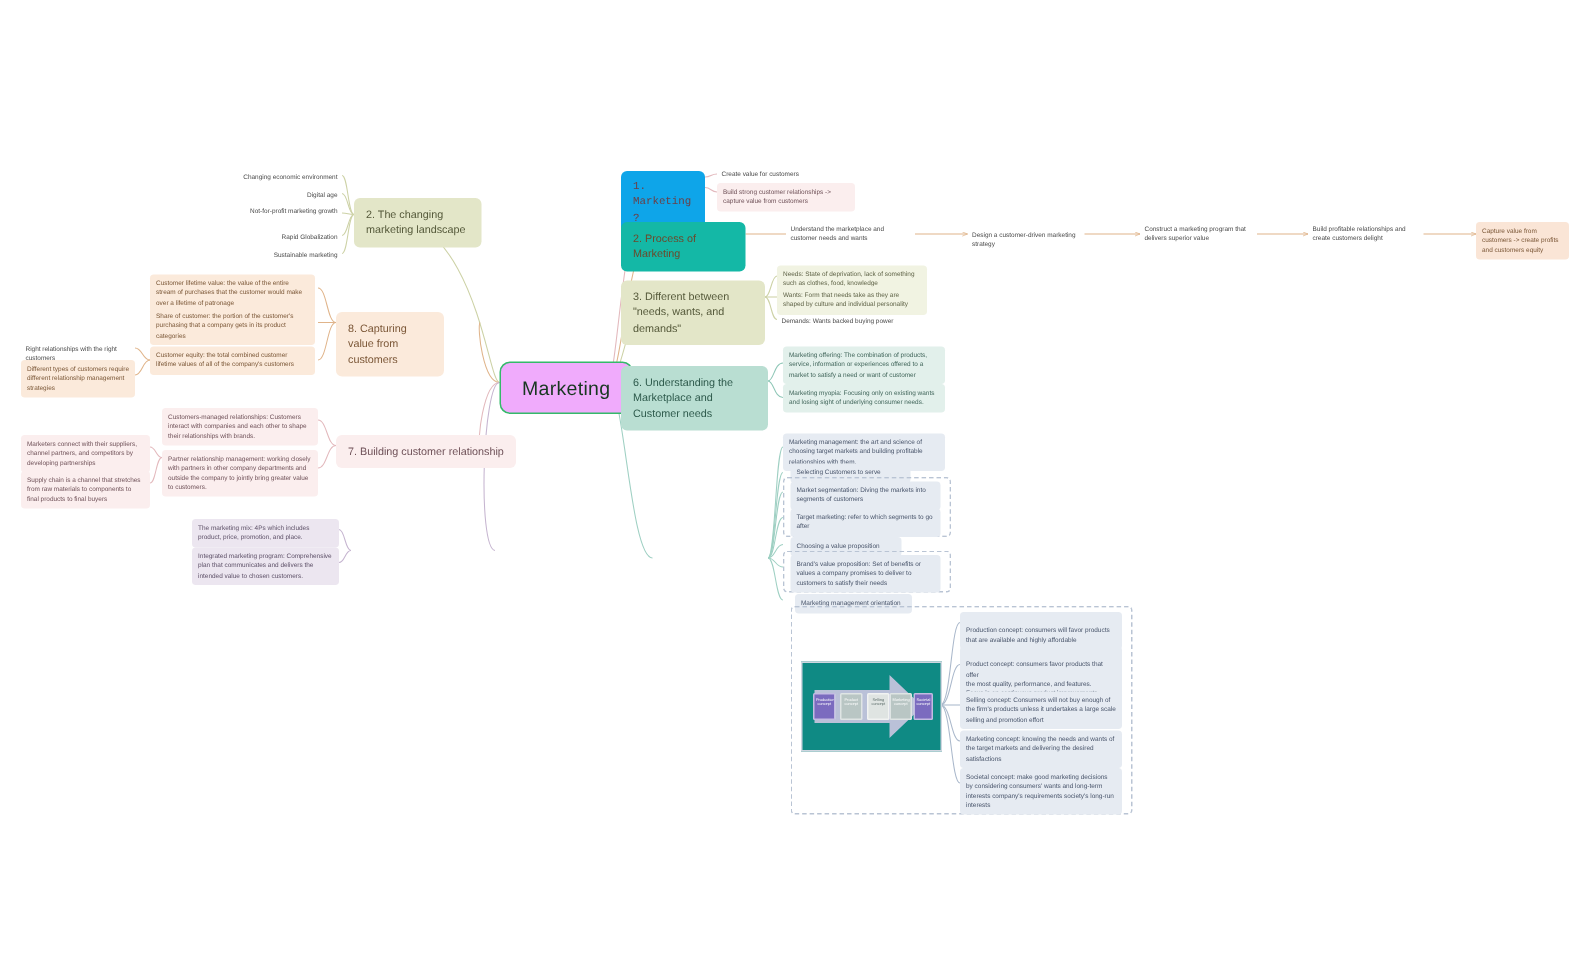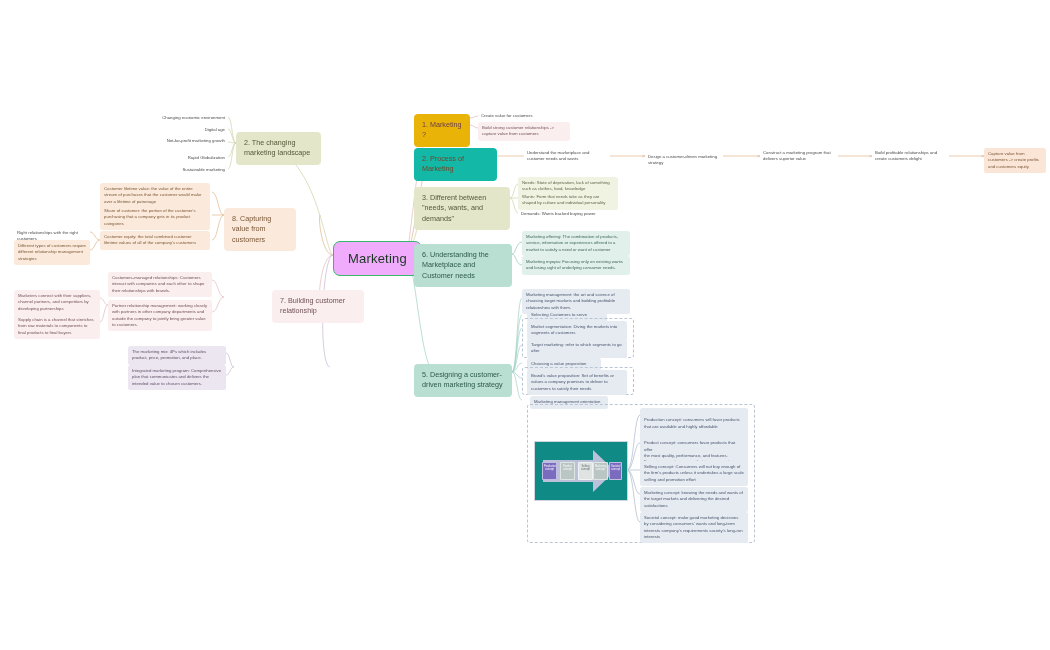--- a/index.html
+++ b/index.html
@@ -18,21 +18,21 @@
   }
   .main{
     font-size:7.2px;padding:6px 8px;line-height:1.45;border-radius:4px;
   }
   .leaf{
     font-size:4.3px;line-height:1.45;padding:3.2px 4px;border-radius:2.5px;
     color:#4a4a4a;
   }
   .plain{background:transparent;padding:2px 3px;}
   
-  .c-pink{background:#eab308;color:#6a4048;}
+  .c-pink{background:#0ea5e9;color:#6a4048;font-family:Liberation Mono, monospace;}
   .c-pink-l{background:#fbeeee;color:#6f5158;}
   .c-orange{background:#14b8a6;color:#6b4a2c;}
   .c-orange-l{background:#fbeadb;color:#7a5636;}
   .c-olive{background:#e3e6c8;color:#55593a;}
   .c-olive-l{background:#f1f3e2;color:#5f6347;}
   .c-mint{background:#b9ded2;color:#2e5a4c;}
   .c-mint-l{background:#e2f0eb;color:#3f6459;}
   .c-blue-l{background:#e6ebf2;color:#48546a;}
   .c-purple{background:#d8cde0;color:#4f4059;}
   .c-purple-l{background:#ece6f0;color:#5d5067;}
@@ -177,23 +177,20 @@
   <div class="node main c-mint" style="left:414px;top:244px;width:98px;">
     <span>6. Understanding the Marketplace and Customer needs</span>
   </div>
   <div class="node leaf c-mint-l" style="left:522px;top:231px;width:108px;">
     <span>Marketing offering: The combination of products, service, information or experiences offered to a market to satisfy a need or want of customer</span>
   </div>
   <div class="node leaf c-mint-l" style="left:522px;top:256px;width:108px;">
     <span>Marketing myopia: Focusing only on existing wants and losing sight of underlying consumer needs.</span>
   </div>
 
-  <div class="node main c-mint" style="left:414px;top:364px;width:98px;">
-    <span>5. Designing a customer-driven marketing strategy</span>
-  </div>
   <div class="node leaf c-blue-l" style="left:522px;top:289px;width:108px;">
     <span>Marketing management: the art and science of choosing target markets and building profitable relationships with them.</span>
   </div>
   <div class="node leaf c-blue-l" style="left:527px;top:309px;width:80px;">
     <span>Selecting Customers to serve</span>
   </div>
   <div class="dashed-box" style="left:522px;top:318px;width:110px;height:38px;"></div>
   <div class="node leaf c-blue-l" style="left:527px;top:321px;width:100px;">
     <span>Market segmentation: Diving the markets into segments of customers</span>
   </div>
@@ -285,21 +282,21 @@
   <div class="node leaf c-orange-l" style="left:100px;top:231px;width:110px;">
     <span>Customer equity: the total combined customer lifetime values of all of the company's customers</span>
   </div>
   <div class="node leaf plain" style="left:14px;top:228px;width:76px;">
     <span>Right relationships with the right customers</span>
   </div>
   <div class="node leaf c-orange-l" style="left:14px;top:240px;width:76px;">
     <span>Different types of customers require different relationship management strategies</span>
   </div>
 
-  <div class="node main c-pink-l" style="left:224px;top:290px;width:92px;margin-left:48px;">
+  <div class="node main c-pink-l" style="left:224px;top:290px;width:120px;">
     <span>7. Building customer relationship</span>
   </div>
   <div class="node leaf c-pink-l" style="left:108px;top:272px;width:104px;">
     <span>Customers-managed relationships: Customers interact with companies and each other to shape their relationships with brands.</span>
   </div>
   <div class="node leaf c-pink-l" style="left:108px;top:300px;width:104px;">
     <span>Partner relationship management: working closely with partners in other company departments and outside the company to jointly bring greater value to customers.</span>
   </div>
   <div class="node leaf c-pink-l" style="left:14px;top:290px;width:86px;">
     <span>Marketers connect with their suppliers, channel partners, and competitors by developing partnerships</span>

